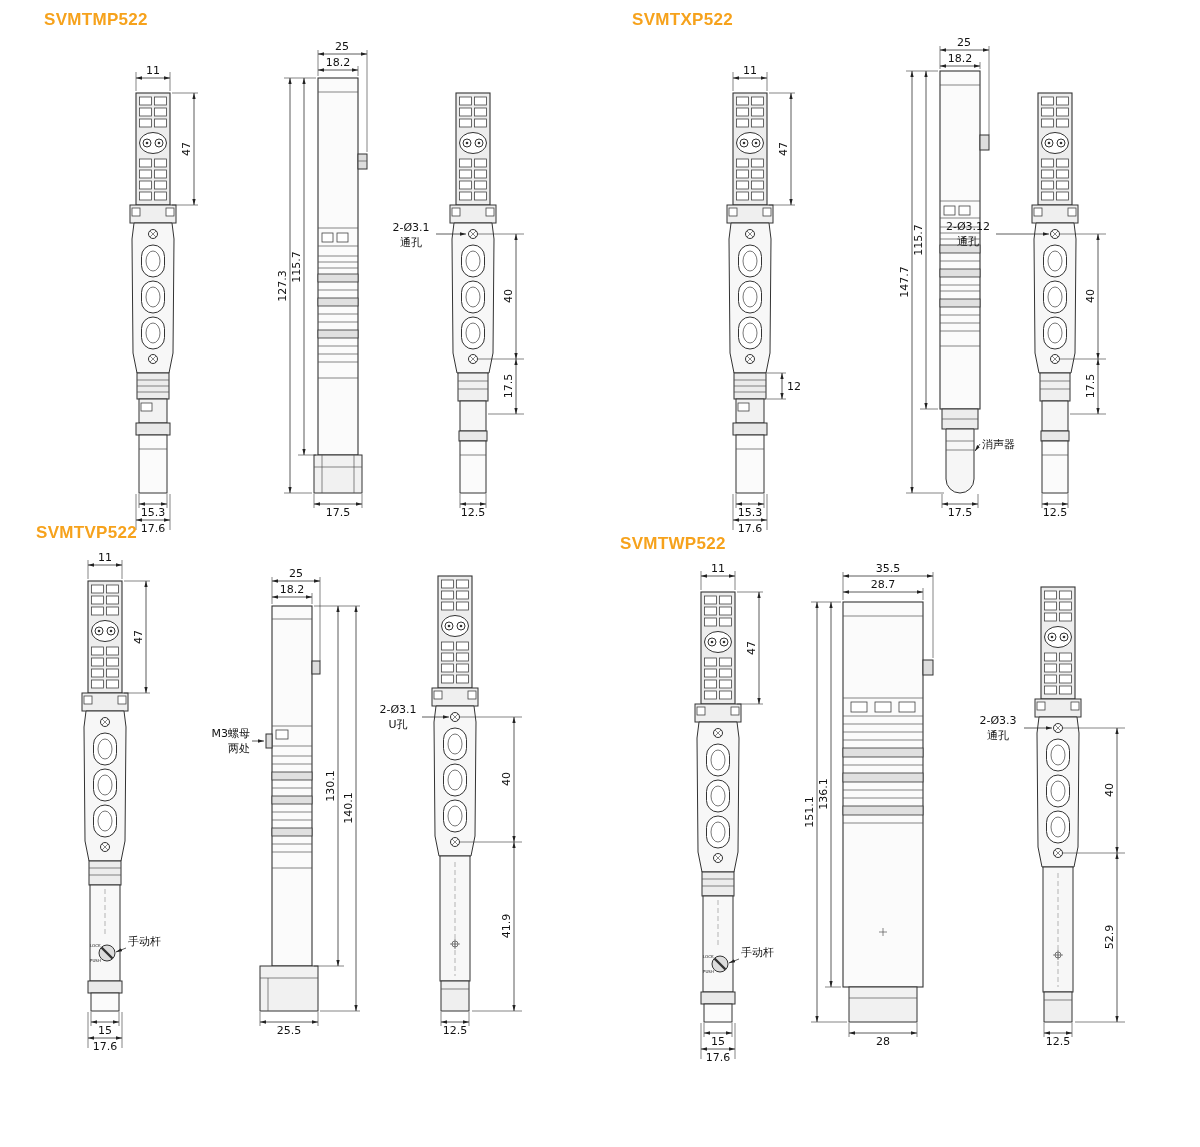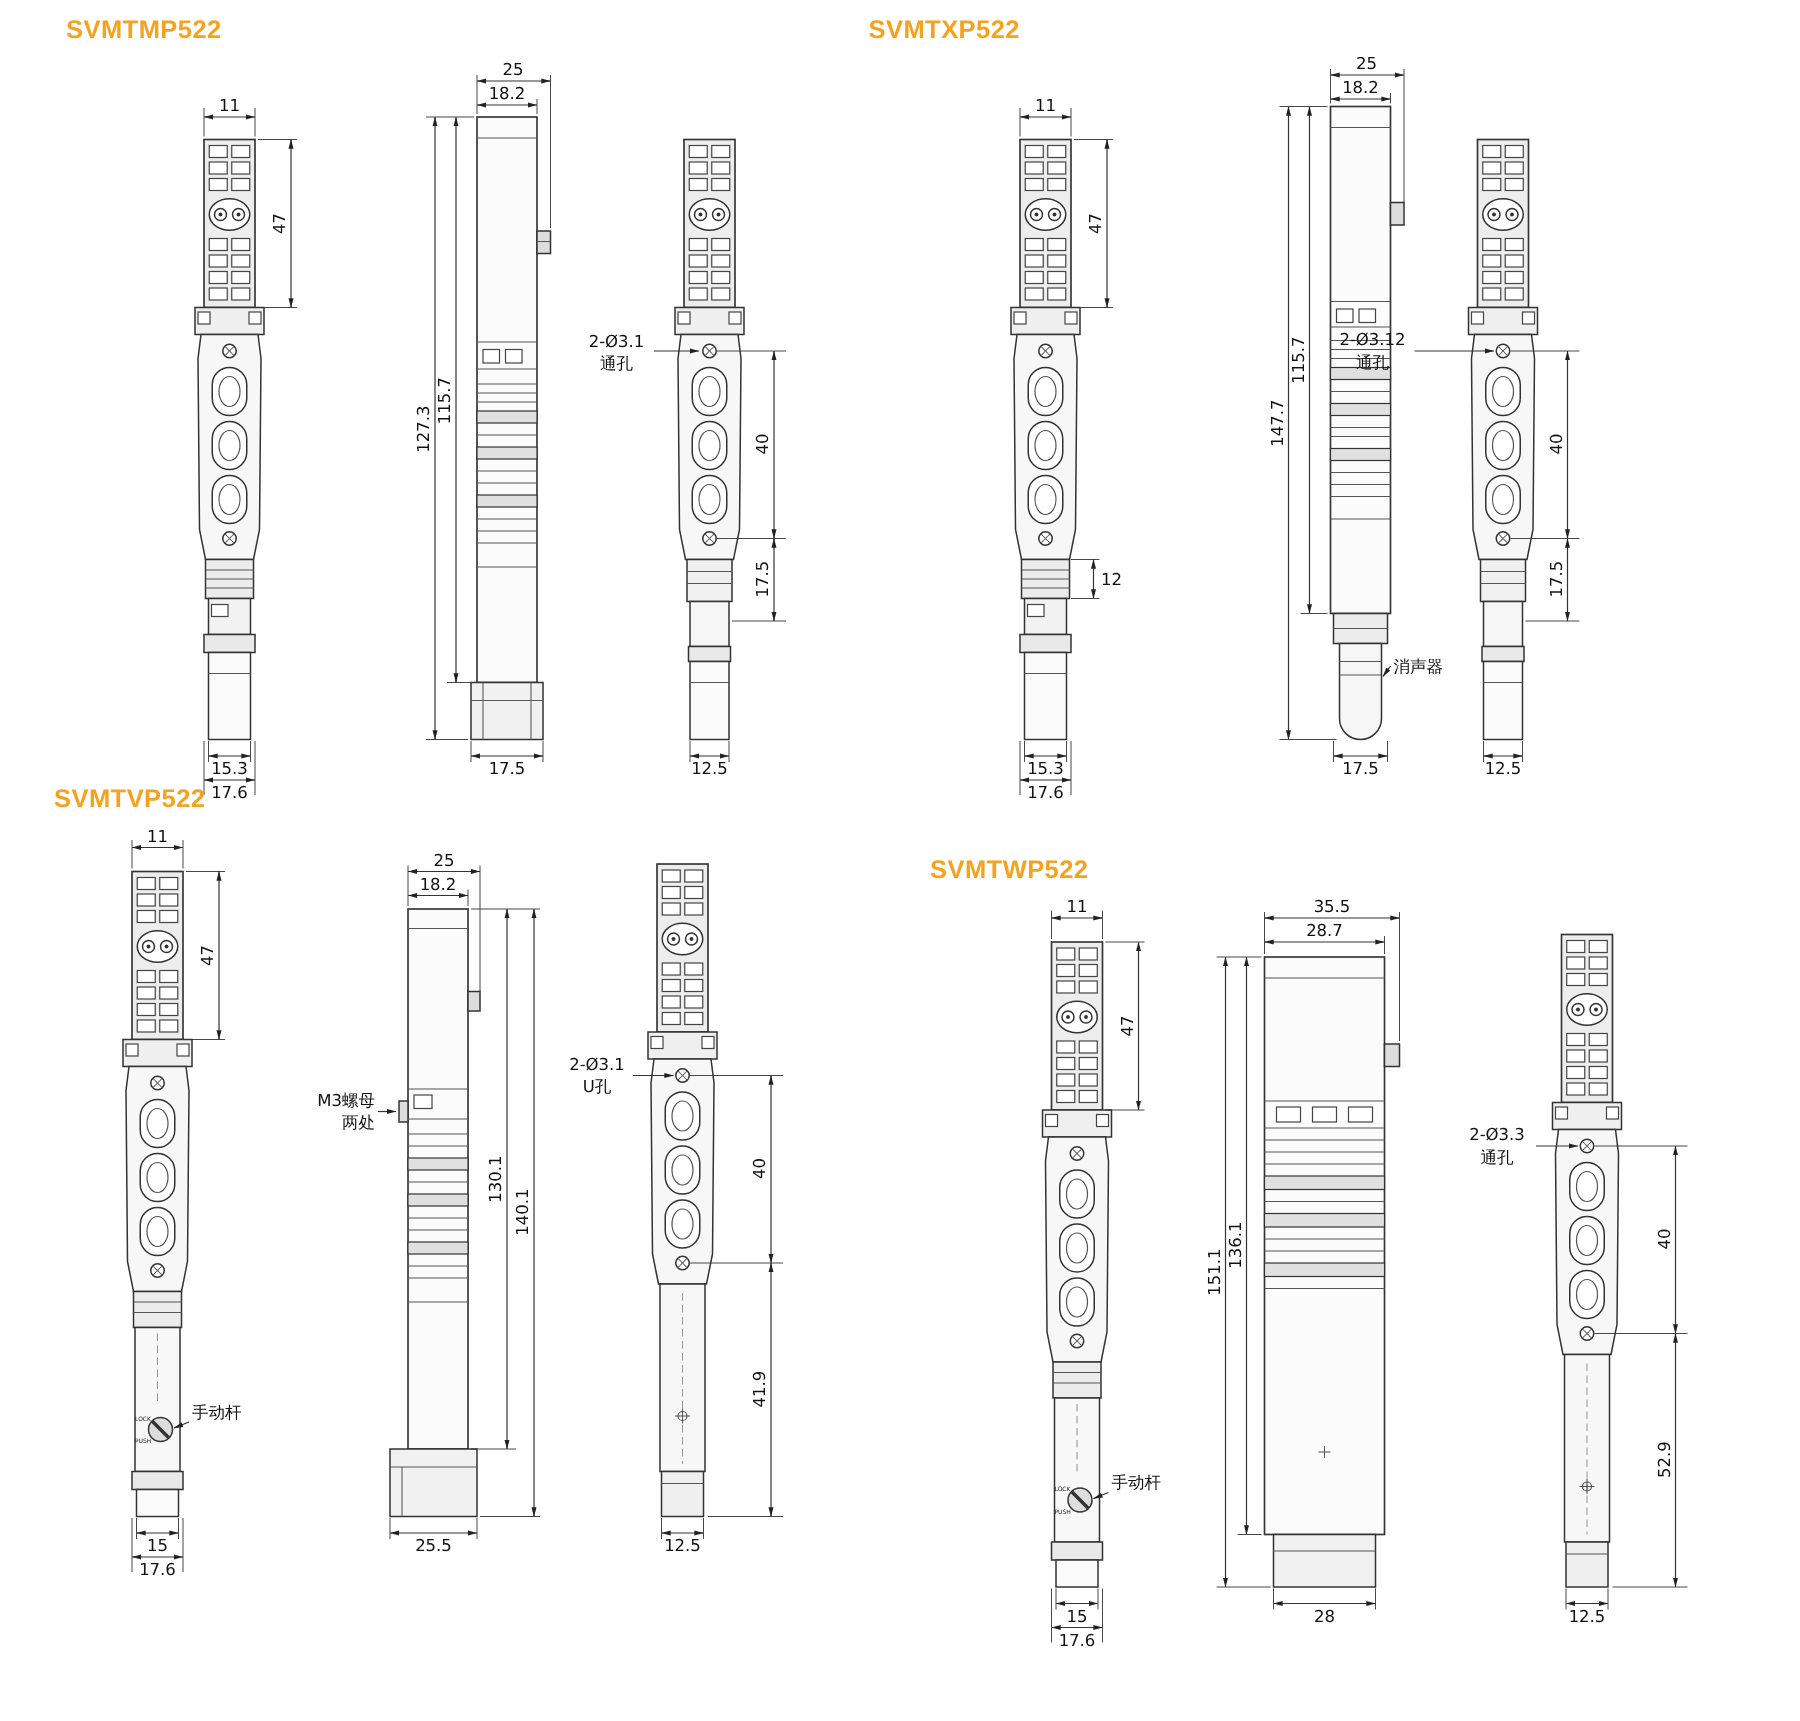--- a/index.html
+++ b/index.html
@@ -1,19 +1,19 @@
 <!DOCTYPE html>
 <html><head>
 <meta charset="utf-8">
 <style>
   html,body{margin:0;padding:0;background:#fff;}
   .canvas{position:relative;width:1200px;height:1147px;background:#ffffff;overflow:hidden;
           font-family:"DejaVu Sans",sans-serif;}
   .panel{position:absolute;width:560px;height:560px;}
-  #p1{left:28px;top:8px} #p2{left:577px;top:8px} #p3{left:20px;top:521px} #p4{left:608px;top:568px}
+  #p1{left:28px;top:8px} #p2{left:630px;top:8px} #p3{left:20px;top:521px} #p4{left:608px;top:532px}
   .panel h2{position:absolute;top:2px;left:16px;margin:0;font-family:"Liberation Sans",sans-serif;
             font-size:17px;font-weight:bold;color:#f6a21c;letter-spacing:.3px;}
   #p2 h2{left:2px} #p4 h2{left:12px}
   .panel svg.drawing{position:absolute;left:0;top:30px;width:560px;height:515px;}
   .sq{fill:#fff;stroke:#444;stroke-width:.8}
   .thin{stroke:#555;stroke-width:.7;fill:none}
   .cl{stroke:#888;stroke-width:.6;stroke-dasharray:5 3;fill:none}
   .ext{stroke:#333;stroke-width:.6}
   .dl{stroke:#333;stroke-width:.8;fill:none}
   .ldr{stroke:#333;stroke-width:.8;fill:none}

